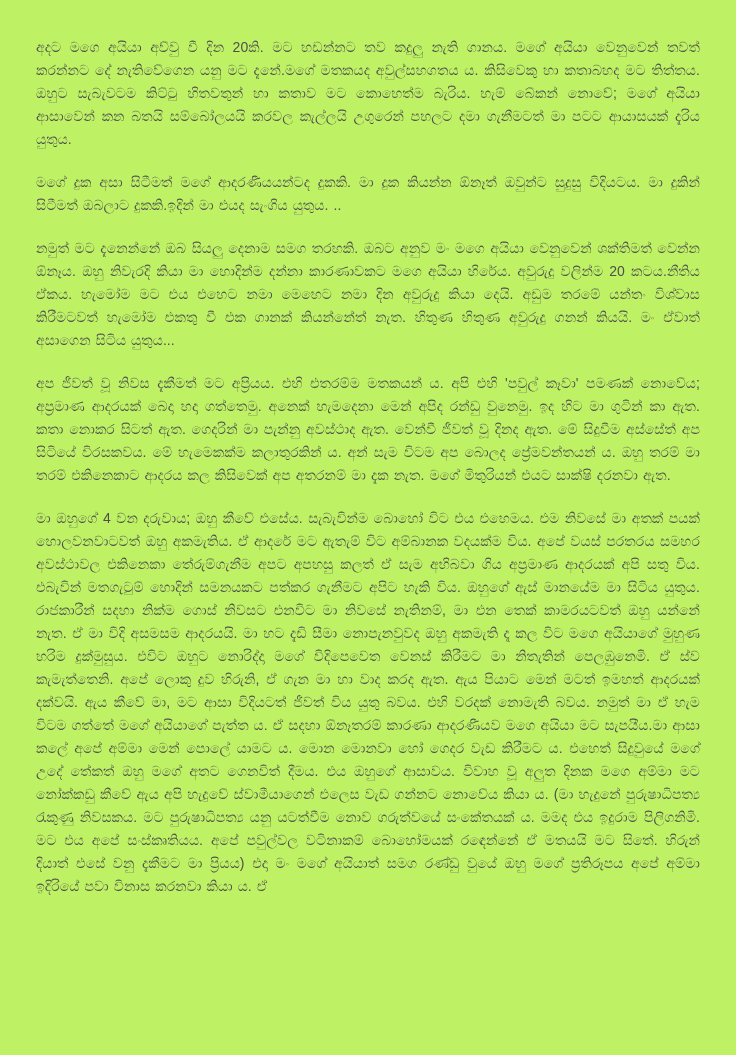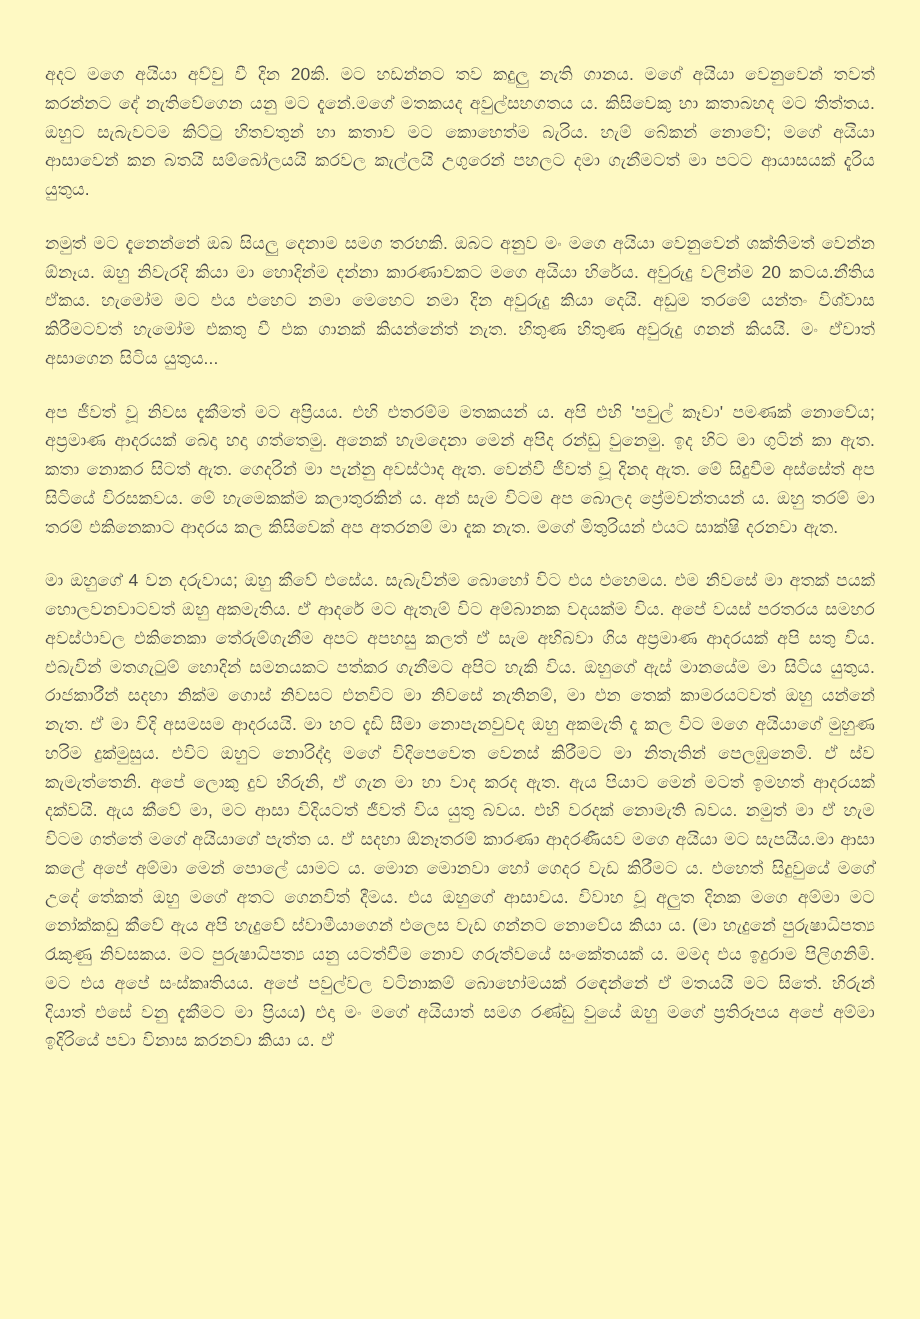--- a/index.html
+++ b/index.html
@@ -5,36 +5,37 @@
   html, body {
     margin: 0;
     padding: 0;
     background: #ffffff;
   }
   .page {
     position: relative;
     box-sizing: border-box;
     width: 736px;
     height: 1055px;
-    background: #fef9c3;
-    padding: 48px 36px 40px 36px;
+    background: #bef264;
+    padding: 36px 36px 40px 36px;
     overflow: hidden;
     font-family: "Liberation Sans", "DejaVu Sans", sans-serif;
   }
   .para {
     margin: 0 0 20px 0;
     font-size: 14px;
     line-height: 23px;
     text-align: justify;
     color: #4f4f4f;
     letter-spacing: 0.1px;
     word-spacing: 1px;
   }
 </style>
 </head>
 <body>
 
 <div class="page">
   <p class="para">අදට මගෙ අයියා අව්වු වී දින 20කි. මට හඩන්නට තව කදුලු නැති ගානය. මගේ අයියා වෙනුවෙන් තවත් කරන්නට දේ නැතිවේගෙන යනු මට දැනේ.මගේ මතකයද අවුල්සහගතය ය. කිසිවෙකු හා කතාබහද මට තිත්තය. ඔහුට සැබැවටම කිට්ටු හිතවතුන් හා කතාව මට කොහෙත්ම බැරිය. හැම් බේකන් නොවේ; මගේ අයියා ආසාවෙන් කන බතයි සම්බෝලයයි කරවල කැල්ලයි උගුරෙන් පහලට දමා ගැනීමටත් මා පටට ආයාසයක් දැරිය යුතුය.</p>
+  <p class="para">මගේ දුක අසා සිටීමත් මගේ ආදරණීයයන්ටද දුකකි. මා දුක කියන්න ඕනෑත් ඔවුන්ට සුදුසු විදියටය. මා දුකින් සිටීමත් ඔබලාට දුකකි.ඉදින් මා එයද සැංගිය යුතුය. ..</p>
   <p class="para">නමුත් මට දැනෙන්නේ ඔබ සියලු දෙනාම සමග තරහකි. ඔබට අනුව මං මගෙ අයියා වෙනුවෙන් ශක්තිමත් වෙන්න ඕනෑය. ඔහු නිවැරදි කියා මා හොදින්ම දන්නා කාරණාවකට මගෙ අයියා හිරේය. අවුරුදු වලින්ම 20 කටය.නීතිය ඒකය. හැමෝම මට එය එහෙට නමා මෙහෙට නමා දින අවුරුදු කියා දෙයි. අඩුම තරමේ යන්තං විශ්වාස කිරීමටවත් හැමෝම එකතු වී එක ගානක් කියන්නේත් නැත. හිතුණ හිතුණ අවුරුදු ගනන් කියයි. මං ඒවාත් අසාගෙන සිටිය යුතුය...</p>
   <p class="para">අප ජීවත් වූ නිවස දැකීමත් මට අප්‍රියය. එහි එතරම්ම මතකයන් ය. අපි එහි 'පවුල් කෑවා' පමණක් නොවේය; අප්‍රමාණ ආදරයක් බෙදා හදා ගත්තෙමු. අනෙක් හැමදෙනා මෙන් අපිද රන්ඩු වුනෙමු. ඉද හිට මා ගුටින් කා ඇත. කතා නොකර සිටත් ඇත. ගෙදරින් මා පැන්නු අවස්ථාද ඇත. වෙන්වී ජීවත් වූ දිනද ඇත. මේ සිදුවීම අස්සේත් අප සිටියේ විරසකවය. මේ හැමෙකක්ම කලාතුරකින් ය. අන් සැම විටම අප බොලද ප්‍රේමවන්තයන් ය. ඔහු තරම් මා තරම් එකිනෙකාට ආදරය කල කිසිවෙක් අප අතරනම් මා දැක නැත. මගේ මිතුරියන් එයට සාක්ෂි දරනවා ඇත.</p>
   <p class="para">මා ඔහුගේ 4 වන දරුවාය; ඔහු කීවේ එසේය. සැබැවින්ම බොහෝ විට එය එහෙමය. එම නිවසේ මා අතක් පයක් හොලවනවාටවත් ඔහු අකමැතිය. ඒ ආදරේ මට ඇතැම් විට අම්බානක වදයක්ම විය. අපේ වයස් පරතරය සමහර අවස්ථාවල එකිනෙකා තේරුම්ගැනීම අපට අපහසු කලත් ඒ සැම අභිබවා ගිය අප්‍රමාණ ආදරයක් අපි සතු විය. එබැවින් මතගැටුම් හොදින් සමනයකට පත්කර ගැනීමට අපිට හැකි විය. ඔහුගේ ඇස් මානයේම මා සිටිය යුතුය. රාජකාරීන් සදහා නික්ම ගොස් නිවසට එනවිට මා නිවසේ නැතිනම්, මා එන තෙක් කාමරයටවත් ඔහු යන්නේ නැත. ඒ මා විදි අසමසම ආදරයයි. මා හට දැඩි සීමා නොපැනවුවද ඔහු අකමැති දෑ කල විට මගෙ අයියාගේ මුහුණ හරිම දුක්මුසුය. එවිට ඔහුට නොරිද්දා මගේ විදිපෙවෙත වෙනස් කිරීමට මා නිතැතින් පෙලඹුනෙමි. ඒ ස්ව කැමැත්තෙනි. අපේ ලොකු දුව හිරුනි, ඒ ගැන මා හා වාද කරද ඇත. ඇය පියාට මෙන් මටත් ඉමහත් ආදරයක් දක්වයි. ඇය කීවේ මා, මට ආසා විදියටත් ජීවත් විය යුතු බවය. එහි වරදක් නොමැති බවය. නමුත් මා ඒ හැම විටම ගත්තේ මගේ අයියාගේ පැත්ත ය. ඒ සදහා ඕනෑතරම් කාරණා ආදරණීයව මගෙ අයියා මට සැපයීය.මා ආසා කලේ අපේ අම්මා මෙන් පොලේ යාමට ය. මොන මොනවා හෝ ගෙදර වැඩ කිරීමට ය. එහෙත් සිදුවුයේ මගේ උදේ තේකත් ඔහු මගේ අතට ගෙනවිත් දීමය. එය ඔහුගේ ආසාවය. විවාහ වූ අලුත දිනක මගෙ අම්මා මට නෝක්කඩු කීවේ ඇය අපි හැදුවේ ස්වාමීයාගෙන් එලෙස වැඩ ගන්නට නොවේය කියා ය. (මා හැදුනේ පුරුෂාධිපත්‍ය රැකුණු නිවසකය. මට පුරුෂාධිපත්‍ය යනු යටත්වීම නොව ගරුත්වයේ සංකේතයක් ය. මමද එය ඉදුරාම පිලිගනිමි. මට එය අපේ සංස්කෘතියය. අපේ පවුල්වල වටිනාකම් බොහෝමයක් රඳෙන්නේ ඒ මතයයි මට සිතේ. හිරුන් දියාත් එසේ වනු දැකීමට මා ප්‍රියය) එදා මං මගේ අයියාත් සමග රණ්ඩු වුයේ ඔහු මගේ ප්‍රතිරූපය අපේ අම්මා ඉදිරියේ පවා විනාස කරනවා කියා ය. ඒ</p>
 </div>
 
 </body></html>

